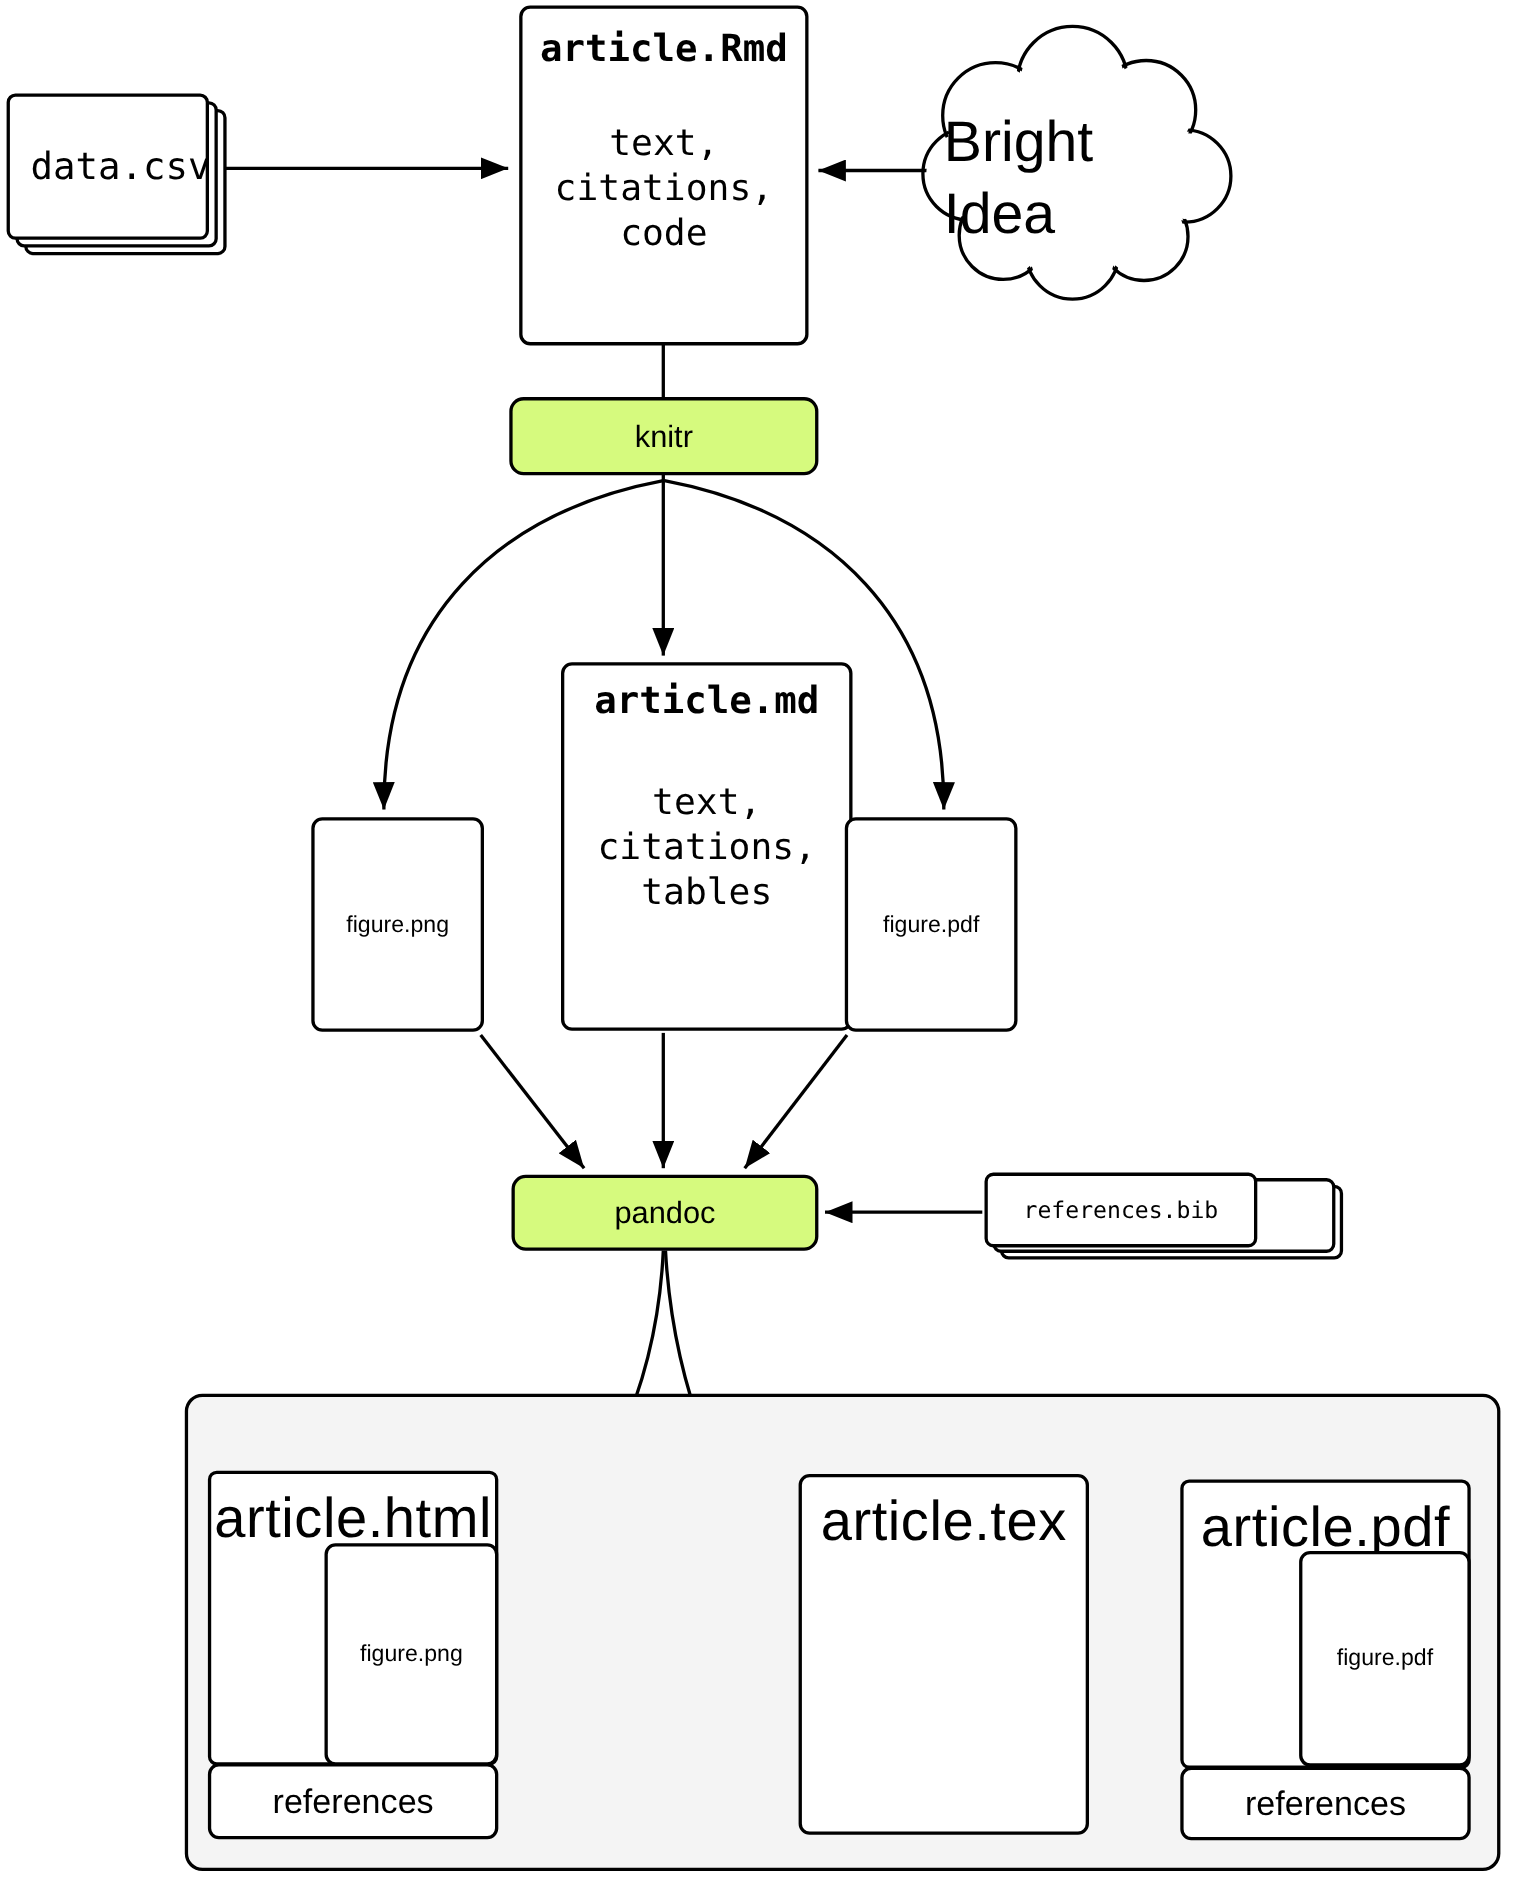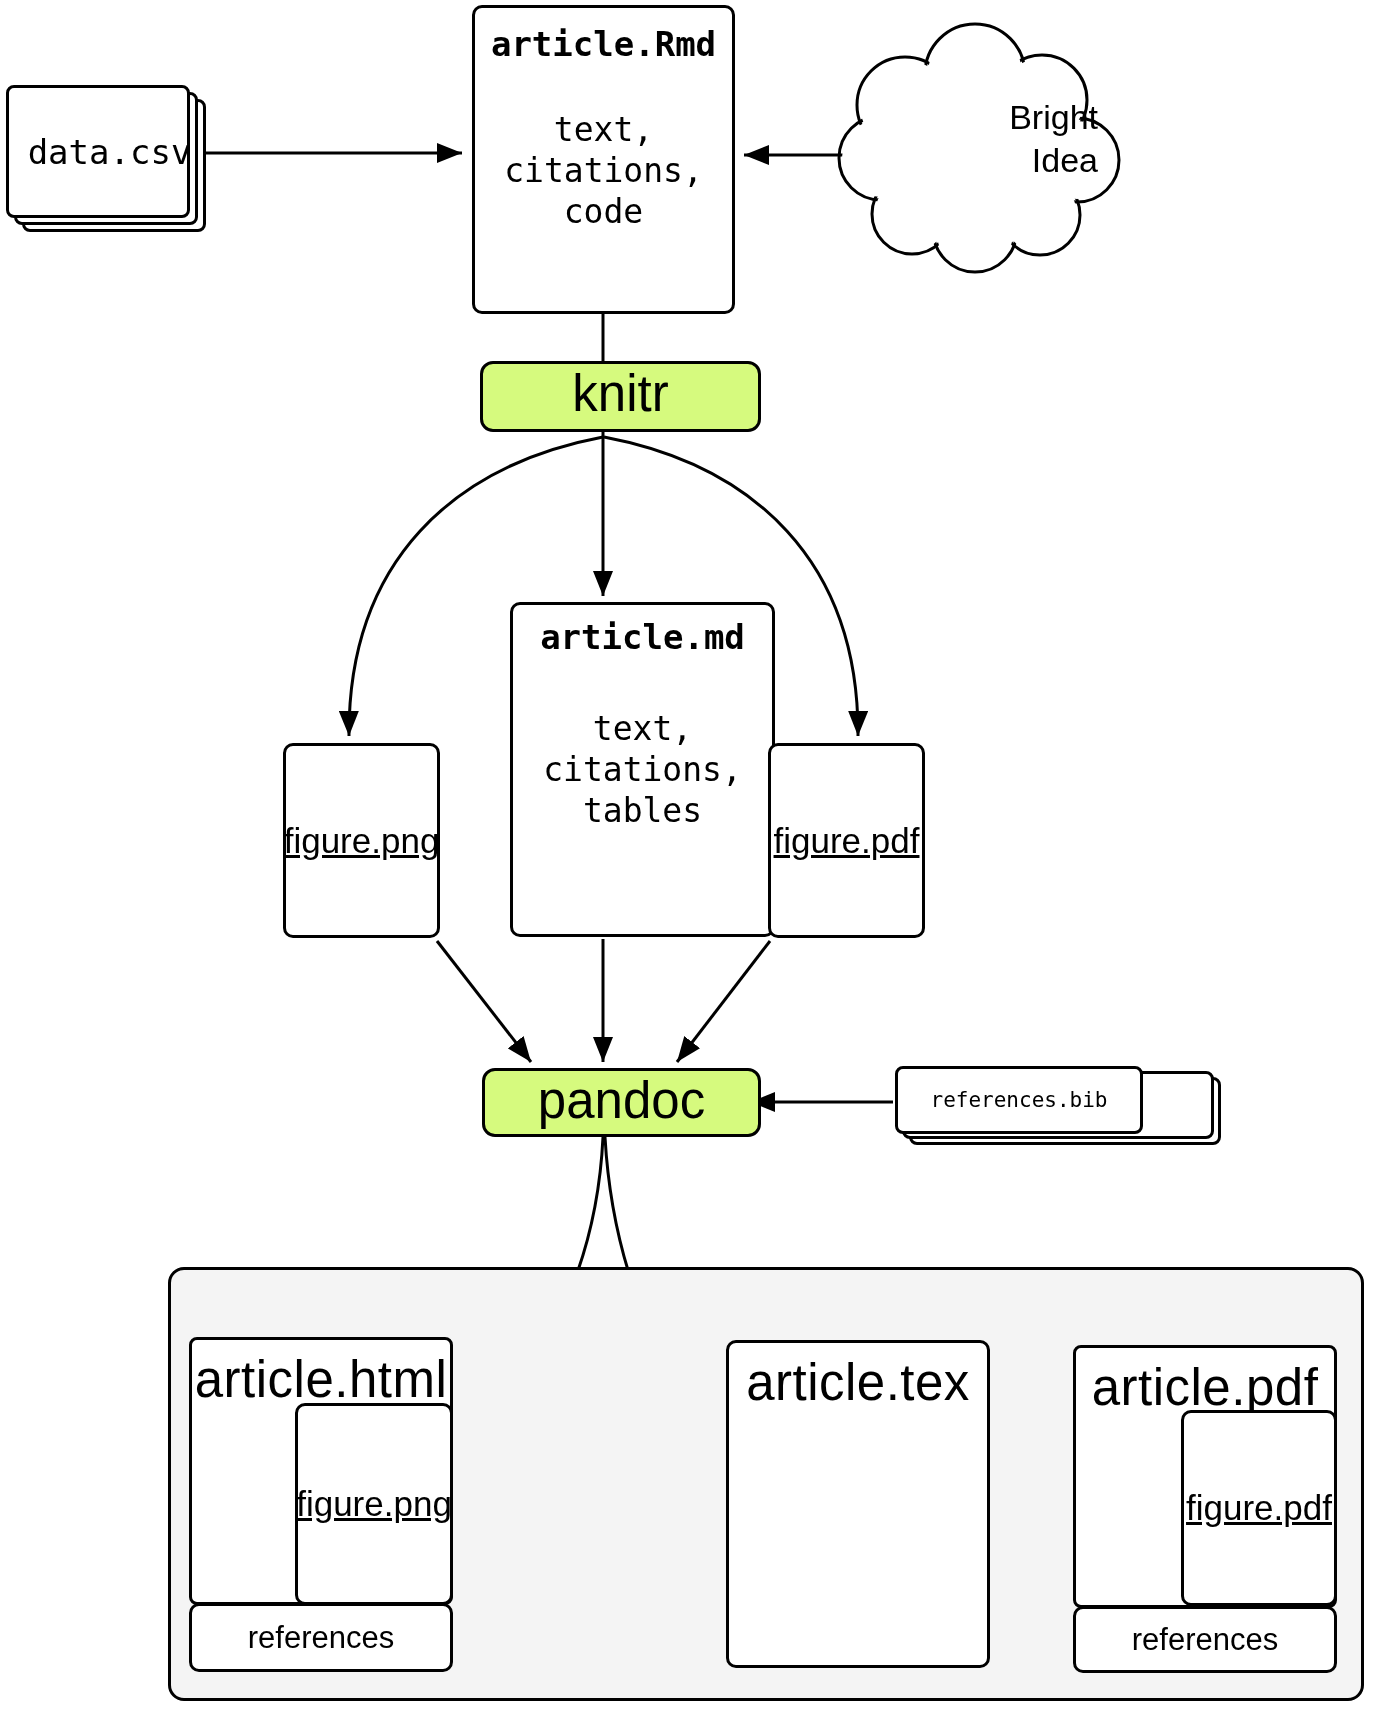--- a/index.html
+++ b/index.html
@@ -18,51 +18,49 @@
     position:absolute;background:var(--paper);border:3px solid var(--line);
     border-radius:10px;box-sizing:border-box;
   }
   .container{
     position:absolute;background:var(--container-fill);border:3px solid var(--line);
     border-radius:16px;box-sizing:border-box;
   }
   .process{
     position:absolute;background:var(--process-fill);border:3px solid var(--line);
     border-radius:13px;box-sizing:border-box;
-    display:flex;align-items:flex-start;justify-content:center;
-    font-size:51px;
-    margin-left:17px;
+    display:flex;align-items:center;justify-content:center;
+    font-size:28px;
   }
   .mono{font-family:"DejaVu Sans Mono",monospace;}
   .mono-bold{font-family:"DejaVu Sans Mono",monospace;font-weight:bold;}
   .pre{white-space:pre-line;}
   .stack{position:absolute;}
   .stack .layer,.stack .front{
     position:absolute;background:var(--paper);border:3px solid var(--line);
     border-radius:8px;box-sizing:border-box;
   }
   .stack .front{display:flex;align-items:center;justify-content:center;}
   .doc-title{
     text-align:center;font-size:51px;padding-top:10px;letter-spacing:0.5px;
   }
   .body-text{
     text-align:center;font-size:33px;line-height:1.24;
   }
   .fig-label{
     position:absolute;inset:0;display:flex;align-items:center;justify-content:center;
-    font-size:35px;
-    text-decoration:underline;
+    font-size:21px;
   }
   .refs-label{
     position:absolute;inset:0;display:flex;align-items:center;justify-content:center;
     font-size:31px;
   }
   .cloud-label{
-    position:absolute;left:858px;top:96px;width:240px;text-align:right;
-    font-size:34px;line-height:1.27;
+    position:absolute;left:858px;top:96px;width:240px;text-align:left;
+    font-size:52px;line-height:1.27;
   }
 </style>
 </head>
 <body>
 
 <div class="canvas">
 
   <svg class="wires" viewBox="0 0 1377 1724">
     <defs>
       <marker id="ah" markerUnits="userSpaceOnUse" markerWidth="26" markerHeight="20" refX="25" refY="10" orient="auto">

